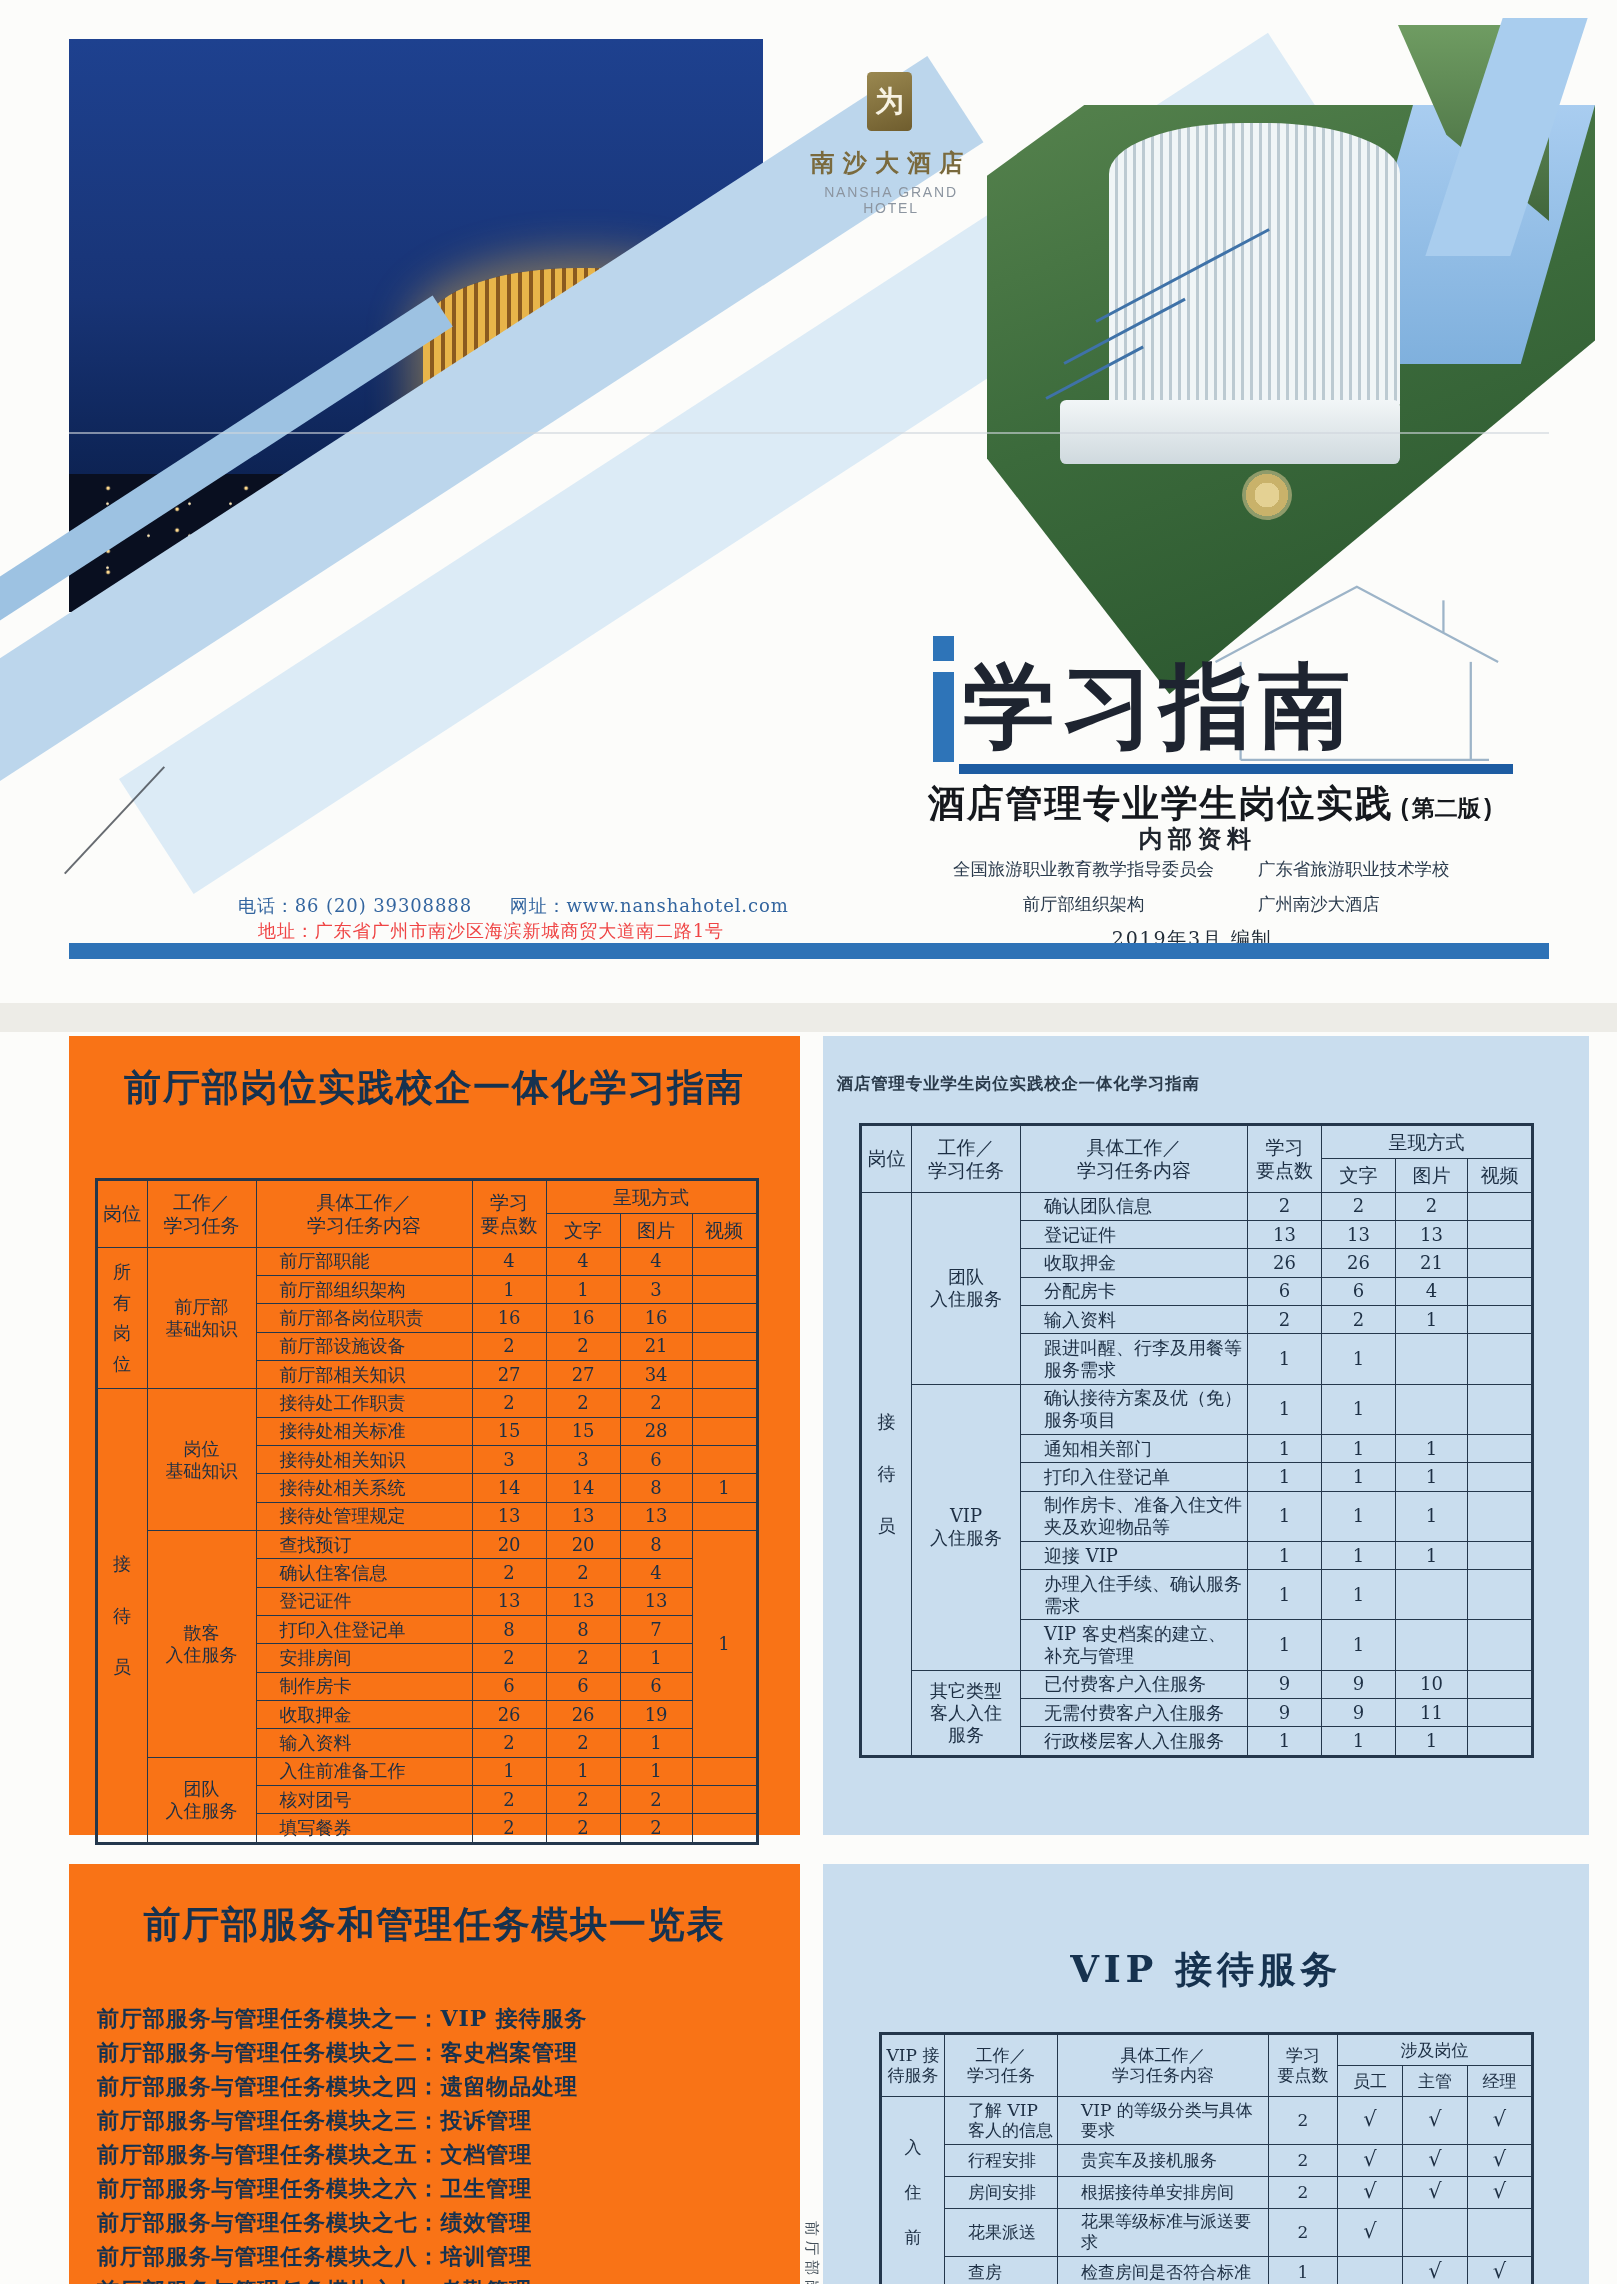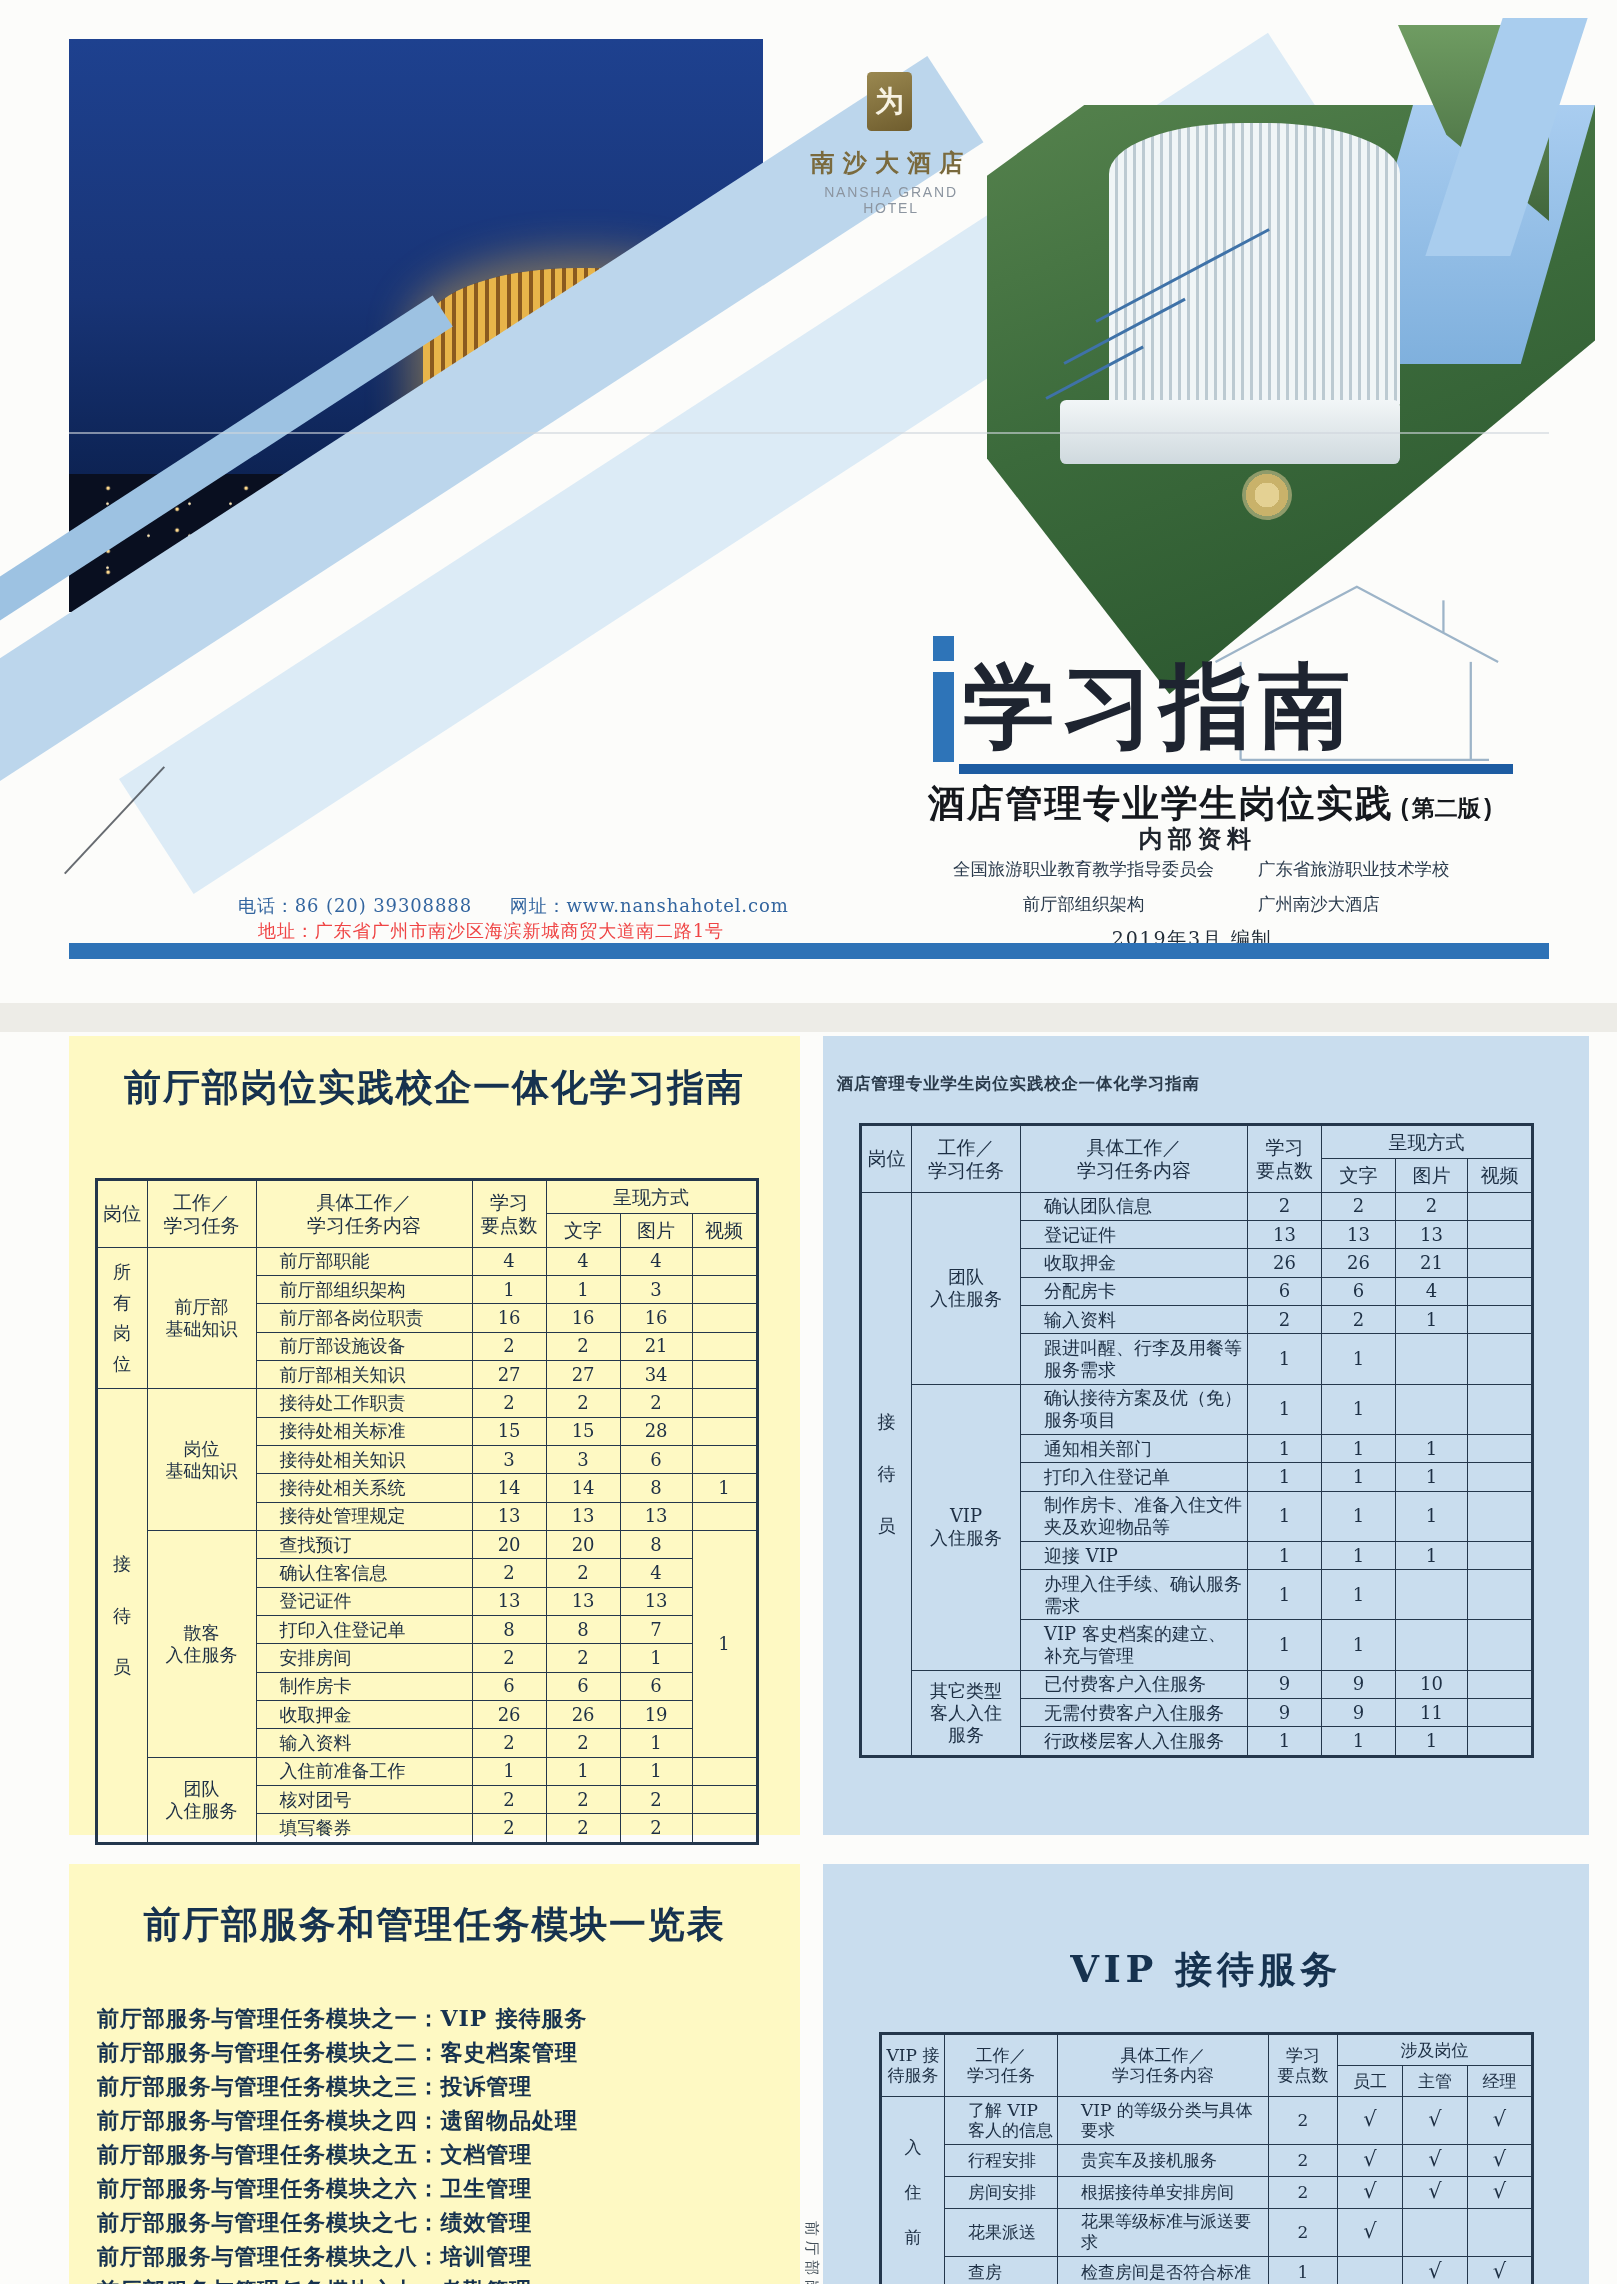--- a/index.html
+++ b/index.html
@@ -81,21 +81,21 @@
     font-size:17.4px;color:#2a3a4c;}
   .orgs .c1{text-align:center;}
   .orgs .c2{text-align:left;}
   .compiled{left:1064px;top:926px;width:256px;text-align:center;font-size:19px;
     letter-spacing:1.8px;color:#222d38;}
   .phone-line{left:238px;top:894px;font-size:18px;color:#33659f;letter-spacing:0.9px;}
   .addr-line{left:258px;top:919px;font-size:18px;color:#ef4444;letter-spacing:0.9px;}
   .blue-bar{left:69px;top:943px;width:1480px;height:16.4px;background:#2e72b6;}
 
   
-  .panel{position:absolute;background:#fef9c3;}
+  .panel{position:absolute;background:#f97316;}
   .panel.r{background:#c9ddee;}
   .p-title{position:absolute;left:0;width:100%;text-align:center;font-weight:700;
     font-size:37px;letter-spacing:1.8px;color:#16324f;}
   .rp-header{position:absolute;left:13.7px;top:37px;font-size:16.4px;font-weight:700;
     color:#2a3a4a;letter-spacing:0.9px;}
 
   table.grid{border-collapse:collapse;table-layout:fixed;position:absolute;}
   .grid th,.grid td{border:1.8px solid #24374c;text-align:center;vertical-align:middle;
     font-size:18px;line-height:1.22;padding:2.7px 3.7px;white-space:pre-line;font-weight:normal;
     overflow:hidden;}
@@ -518,22 +518,22 @@
           </tr>
         </tbody>
       </table>
   </div>
 
   <div class="panel" style="left:69px;top:1864px;width:731px;height:714px;">
     <div class="p-title" style="top:36px;">前厅部服务和管理任务模块一览表</div>
     <div id="modules-list" style="position:absolute;left:28px;top:137px;width:690px;">
         <div class="mod-item">前厅部服务与管理任务模块之一：VIP 接待服务</div>
         <div class="mod-item">前厅部服务与管理任务模块之二：客史档案管理</div>
+        <div class="mod-item">前厅部服务与管理任务模块之四：遗留物品处理</div>
         <div class="mod-item">前厅部服务与管理任务模块之三：投诉管理</div>
-        <div class="mod-item">前厅部服务与管理任务模块之四：遗留物品处理</div>
         <div class="mod-item">前厅部服务与管理任务模块之五：文档管理</div>
         <div class="mod-item">前厅部服务与管理任务模块之六：卫生管理</div>
         <div class="mod-item">前厅部服务与管理任务模块之七：绩效管理</div>
         <div class="mod-item">前厅部服务与管理任务模块之八：培训管理</div>
         <div class="mod-item">前厅部服务与管理任务模块之九：考勤管理</div>
       </div>
   </div>
 
   <div class="panel r" style="left:823px;top:1864px;width:766px;height:714px;">
     <div class="p-title" style="top:81px;font-size:37px;letter-spacing:4.6px;">VIP 接待服务</div>

